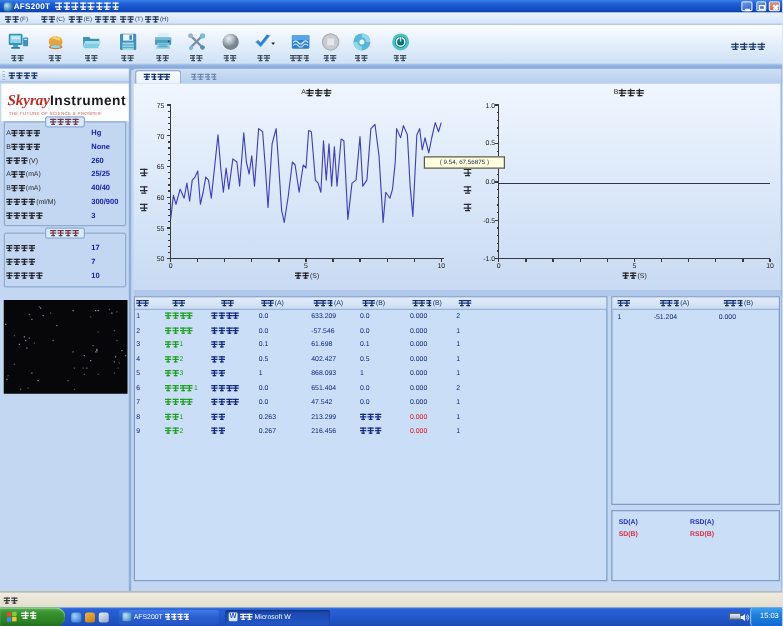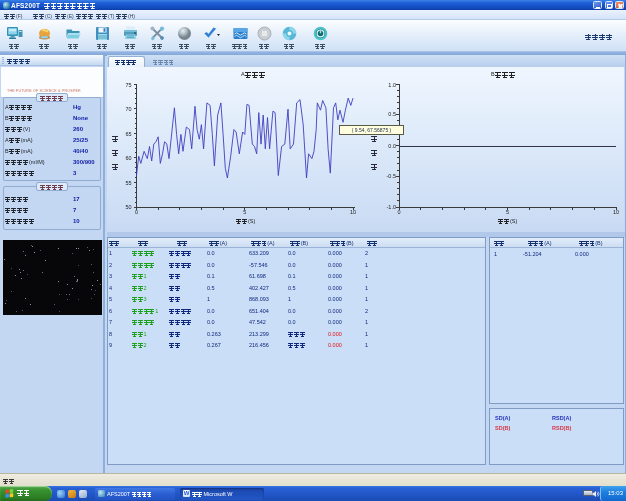--- a/index.html
+++ b/index.html
@@ -229,20 +229,21 @@
       </div>
       <div id="done"><i class="k k6"></i><i class="k k6"></i><i class="k k6"></i><i class="k k6"></i></div>
     </div>
  <div id="strip"></div>
  <div id="lp">
   <div id="lph">
         <div class="gd"></div>
         <span style="position:absolute;left:7px;top:3px"><i class="k k5" style="width:5px;height:5px;margin-right:1px"></i><i class="k k5" style="width:5px;height:5px;margin-right:1px"></i><i class="k k5" style="width:5px;height:5px;margin-right:1px"></i><i class="k k5" style="width:5px;height:5px;margin-right:1px"></i></span>
       </div>
   <div id="logo">
+        <div class="sky">Skyray<span class="inst">Instrument</span></div>
         <div class="sub">THE FUTURE OF SCIENCE &amp; PROSPERITY</div>
       </div>
   <div class="fs" style="top:42px;height:84px">
     <div class="lg"><i class="k k5" style="width:5px;height:5px;margin-right:1px"></i><i class="k k5" style="width:5px;height:5px;margin-right:1px"></i><i class="k k5" style="width:5px;height:5px;margin-right:1px"></i><i class="k k5" style="width:5px;height:5px;margin-right:1px"></i></div>
   </div>
   <div class="lr" style="top:49px">
         <span class="ll">A<i class="k k5" style="width:5px;height:5px;margin-right:1px"></i><i class="k k5" style="width:5px;height:5px;margin-right:1px"></i><i class="k k5" style="width:5px;height:5px;margin-right:1px"></i><i class="k k5" style="width:5px;height:5px;margin-right:1px"></i></span>
         <span class="lv" style="left:68px">Hg</span>
       </div>
       <div class="lr" style="top:60px">

